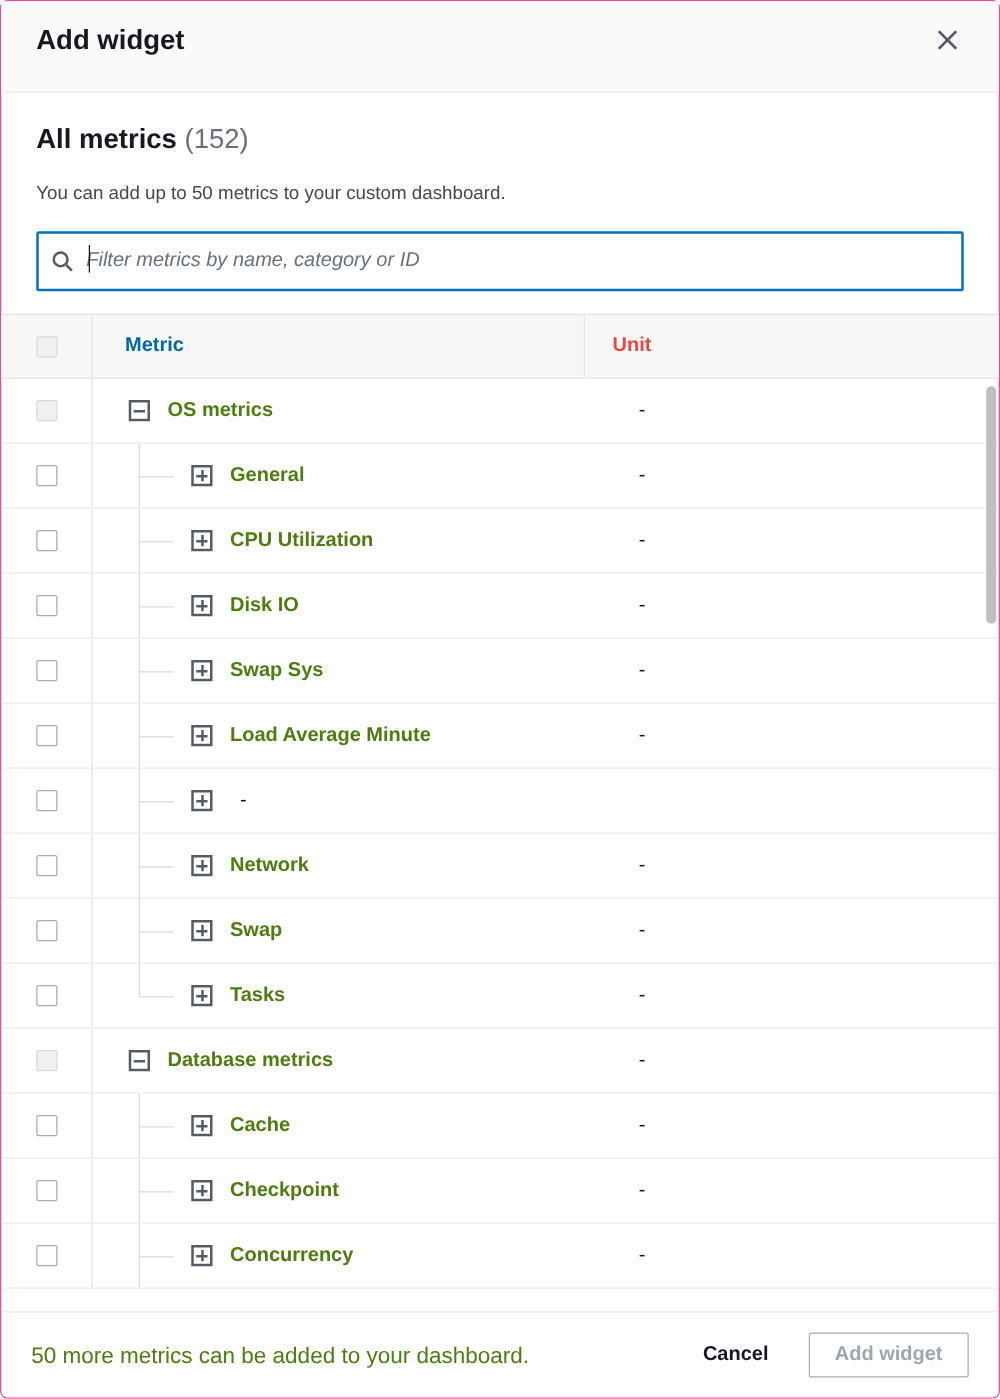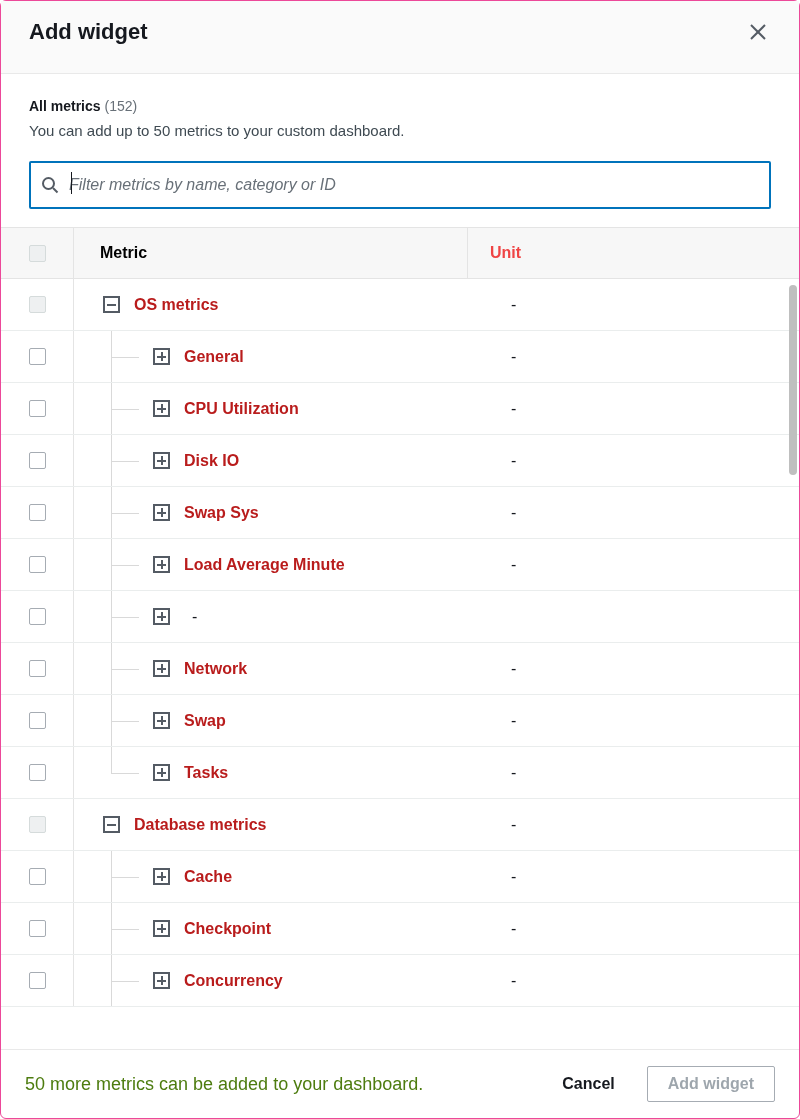--- a/index.html
+++ b/index.html
@@ -40,23 +40,23 @@
       padding: 4px;
       line-height: 0;
     }
     .close-btn svg { stroke: #545b64; }
 
     
     .content-top {
       padding: 24px 28px 18px 28px;
     }
     .all-metrics-line {
-      font-size: 14px;
+      font-size: 22px;
       color: #16191f;
-      margin-bottom: 8px;
+      margin-bottom: 22px;
     }
     .all-metrics-line .bold { font-weight: 700; }
     .all-metrics-line .count { color: #687078; font-weight: 400; }
     .subtitle {
       font-size: 15px;
       color: #3f4a52;
       margin-bottom: 22px;
     }
     .search-wrap {
       position: relative;
@@ -102,21 +102,21 @@
       display: flex;
       justify-content: center;
       align-items: center;
       height: 100%;
     }
     .col-metric {
       flex: 0 0 394px;
       padding-left: 26px;
       font-size: 16px;
       font-weight: 700;
-      color: #000000;
+      color: #0369a1;
       border-left: 1px solid #e4e4e4;
       height: 100%;
       display: flex;
       align-items: center;
     }
     .col-unit {
       flex: 1;
       padding-left: 22px;
       font-size: 16px;
       font-weight: 700;
@@ -151,21 +151,21 @@
       position: absolute;
       left: 0;
       top: 0;
       bottom: 0;
       width: 1px;
       background: #e4e4e4;
     }
     .row .metric-label {
       font-size: 16px;
       font-weight: 700;
-      color: #b91c1c;
+      color: #4d7c0f;
       padding-left: 14px;
       flex: 1;
     }
     .row .unit-cell {
       flex: 0 0 310px;
       font-size: 16px;
       color: #16191f;
       padding-left: 22px;
     }
 

